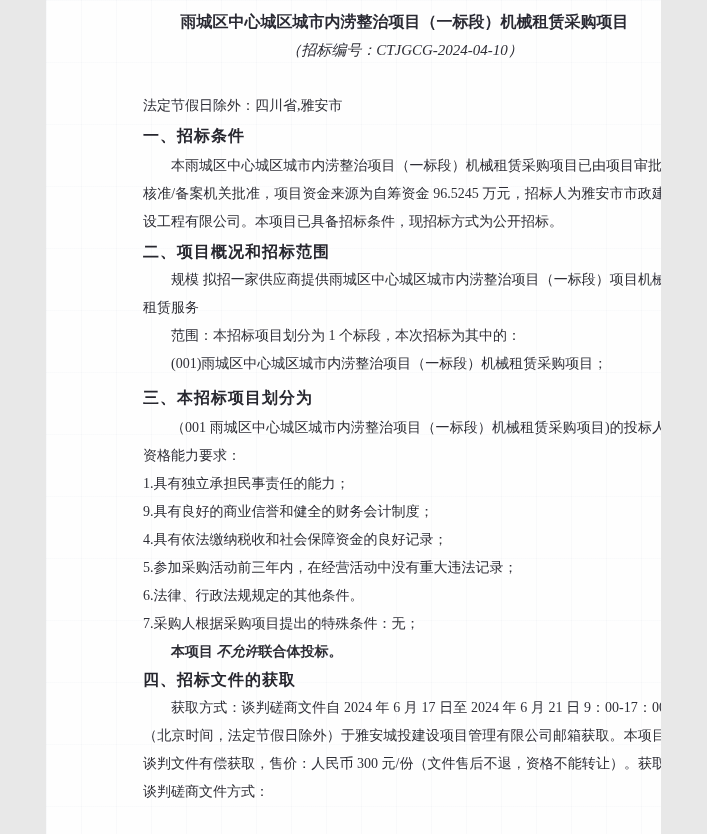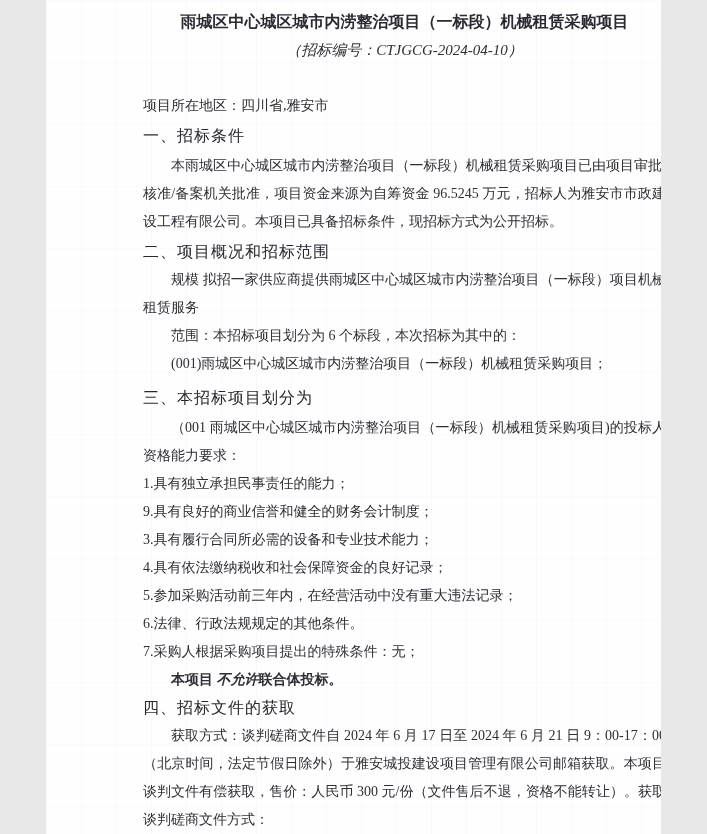--- a/index.html
+++ b/index.html
@@ -32,21 +32,21 @@
     margin:0;
   }
   .doc-subtitle{
     text-align:center;
     font-size:15px;
     margin:0;
     font-style:italic;
   }
   .location{margin:28px 0 0 0;}
   .sec-heading{
-    font-weight:normal;
+    font-weight:bold;
     font-size:16px;
     color:#27272f;
     margin:2px 0 0 0;
     letter-spacing:1px;
   }
   .para{
     margin:2px 0 0 0;
     text-indent:2em;
     text-align:justify;
   }
@@ -78,36 +78,35 @@
 </style>
 </head>
 <body>
 
 <div class="page">
   <div class="content">
 
     <p class="doc-title">雨城区中心城区城市内涝整治项目（一标段）机械租赁采购项目</p>
     <p class="doc-subtitle">（招标编号：CTJGCG-2024-04-10）</p>
 
-    <p class="location">项目所在地区：四川省,雅安市</p>
+    <p class="location">法定节假日除外：四川省,雅安市</p>
 
     <p class="sec-heading">一、招标条件</p>
     <p class="para">本雨城区中心城区城市内涝整治项目（一标段）机械租赁采购项目已由项目审批/核准/备案机关批准，项目资金来源为自筹资金 96.5245 万元，招标人为雅安市市政建设工程有限公司。本项目已具备招标条件，现招标方式为公开招标。</p>
 
     <p class="sec-heading">二、项目概况和招标范围</p>
     <p class="para tight">规模 拟招一家供应商提供雨城区中心城区城市内涝整治项目（一标段）项目机械租赁服务</p>
-    <p class="para tight">范围：本招标项目划分为 6 个标段，本次招标为其中的：</p>
+    <p class="para tight">范围：本招标项目划分为 1 个标段，本次招标为其中的：</p>
     <p class="para tight">(001)雨城区中心城区城市内涝整治项目（一标段）机械租赁采购项目；</p>
 
     <p class="sec-heading s3-block">三、本招标项目划分为</p>
     <p class="para">（001 雨城区中心城区城市内涝整治项目（一标段）机械租赁采购项目)的投标人资格能力要求：</p>
 
     <p class="list-item">1.具有独立承担民事责任的能力；</p>
     <p class="list-item">9.具有良好的商业信誉和健全的财务会计制度；</p>
-    <p class="list-item">3.具有履行合同所必需的设备和专业技术能力；</p>
     <p class="list-item">4.具有依法缴纳税收和社会保障资金的良好记录；</p>
     <p class="list-item">5.参加采购活动前三年内，在经营活动中没有重大违法记录；</p>
     <p class="list-item">6.法律、行政法规规定的其他条件。</p>
     <p class="list-item">7.采购人根据采购项目提出的特殊条件：无；</p>
 
     <p class="note-line"><span>本项目 </span><span class="em">不允许</span><span>联合体投标。</span></p>
 
     <p class="sec-heading s4-heading">四、招标文件的获取</p>
     <p class="para tight">获取方式：谈判磋商文件自 2024 年 6 月 17 日至 2024 年 6 月 21 日 9：00-17：00（北京时间，法定节假日除外）于雅安城投建设项目管理有限公司邮箱获取。本项目谈判文件有偿获取，售价：人民币 300 元/份（文件售后不退，资格不能转让）。获取谈判磋商文件方式：</p>
 

